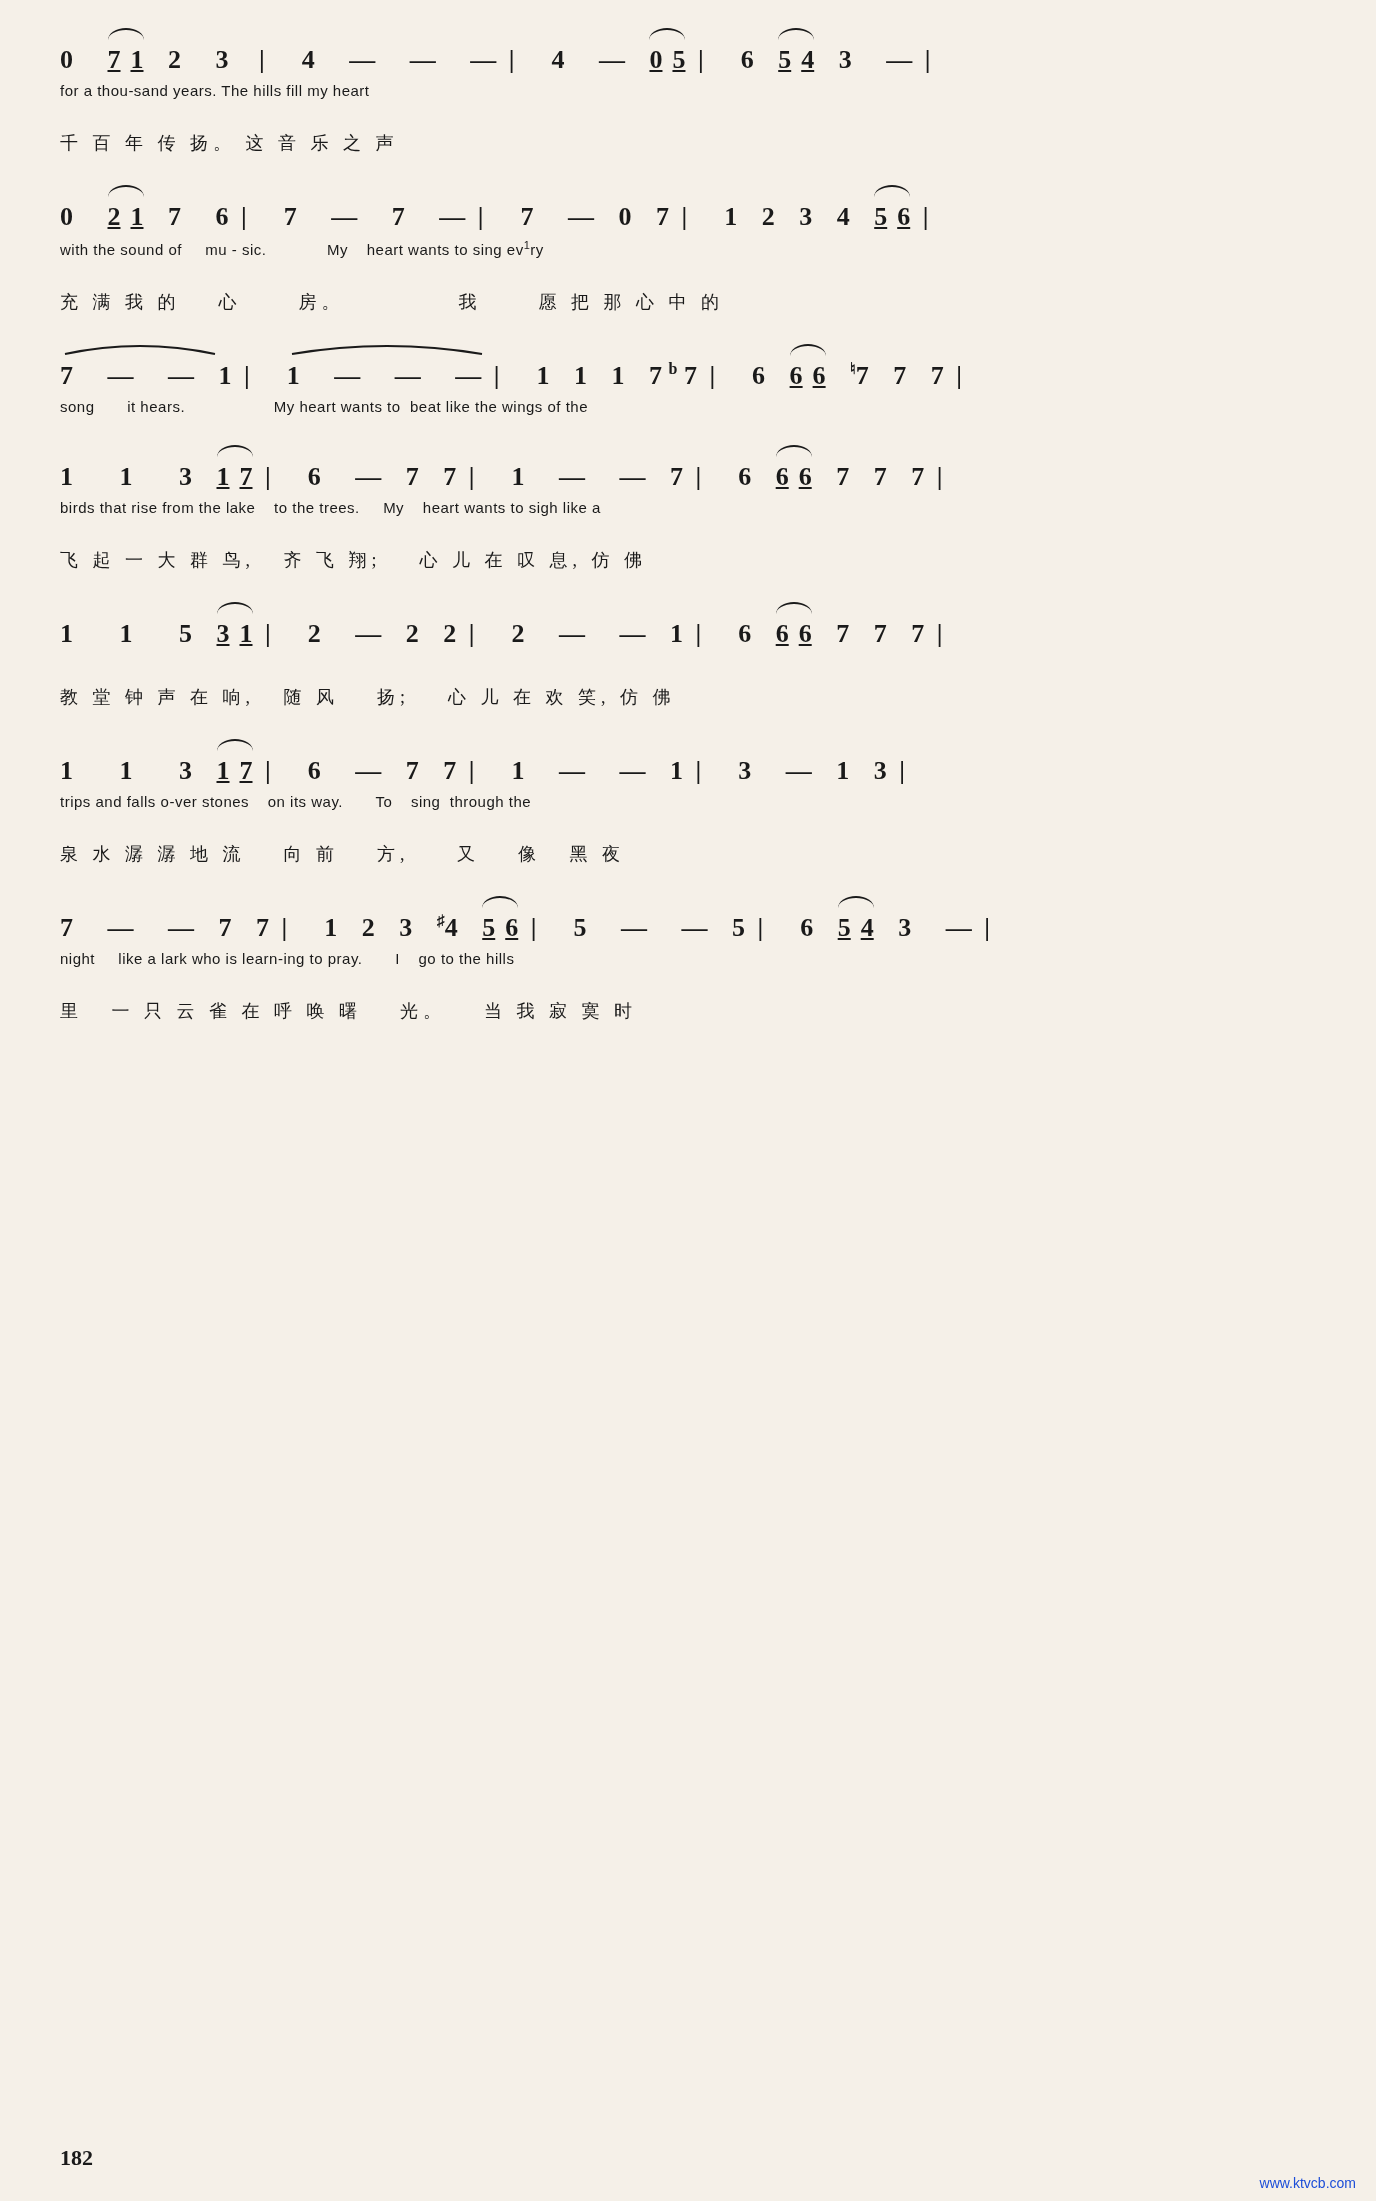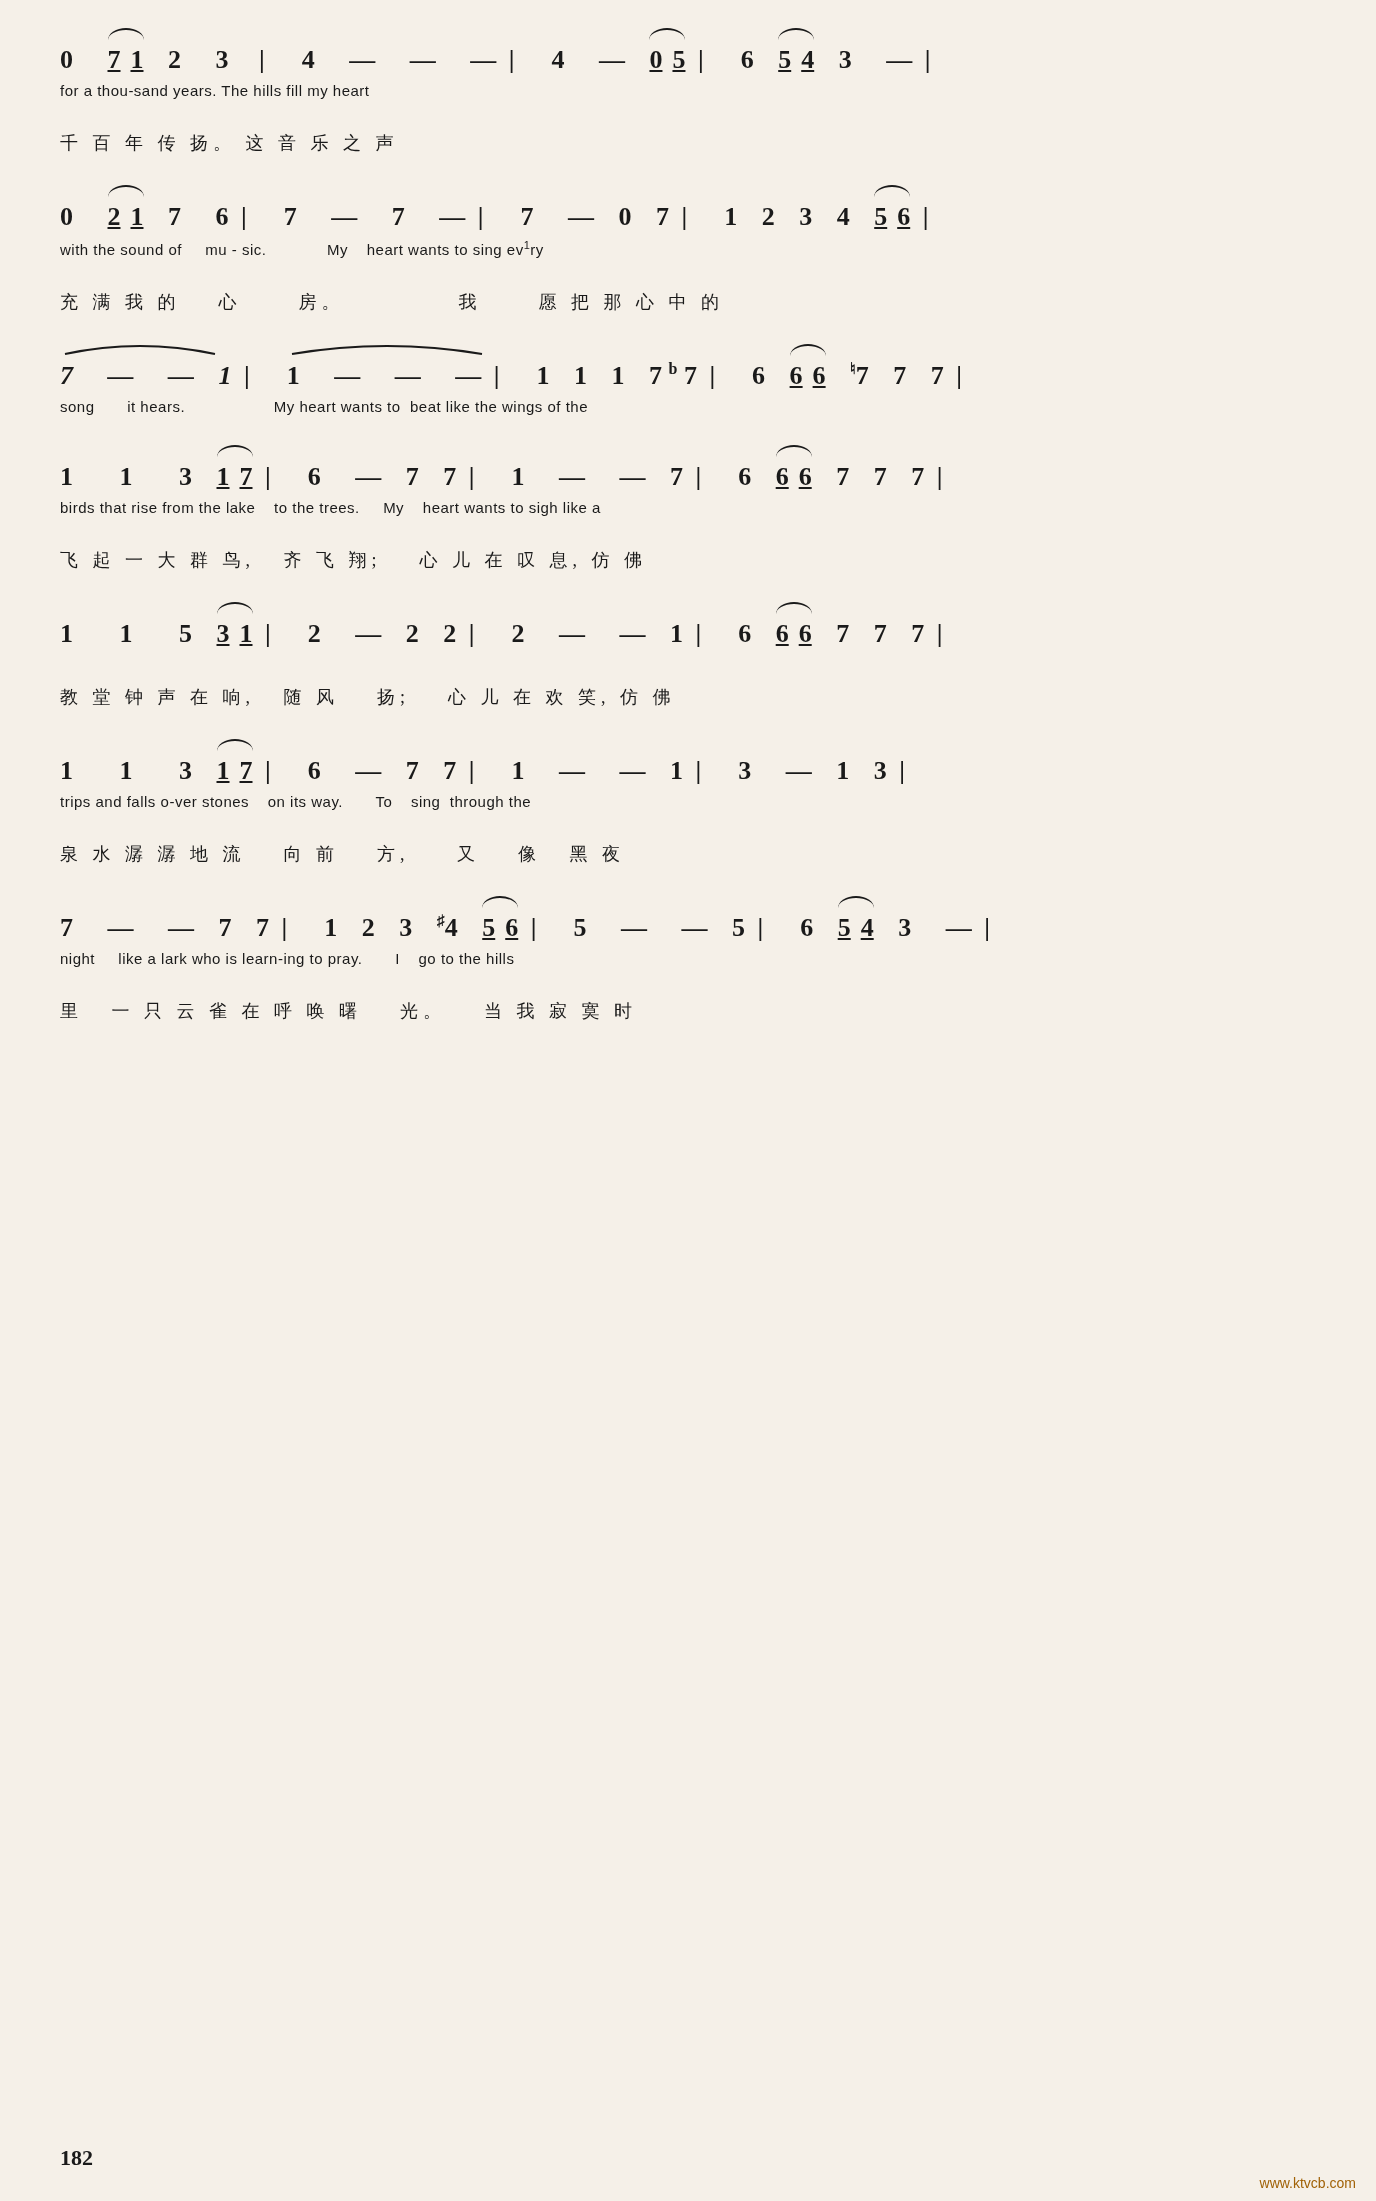--- a/index.html
+++ b/index.html
@@ -21,21 +21,21 @@
       bottom: 30px;
       left: 60px;
       font-size: 22px;
       font-weight: bold;
     }
     .watermark {
       position: absolute;
       bottom: 10px;
       right: 20px;
       font-size: 14px;
-      color: #a16207;
+      color: #1d4ed8;
       font-family: Arial, sans-serif;
     }
 
     
     .n { display: inline-block; font-weight: bold; font-size: 26px; font-family: 'Times New Roman', Times, serif; }
     .n.ul { text-decoration: underline; }
     .sp { display: inline-block; width: 18px; }
     .sp-sm { display: inline-block; width: 10px; }
     .sp-lg { display: inline-block; width: 28px; }
     .sp-xl { display: inline-block; width: 40px; }
@@ -165,21 +165,21 @@
       with  the  sound  of &nbsp;&nbsp;&nbsp; mu  -  sic. &nbsp;&nbsp;&nbsp;&nbsp;&nbsp;&nbsp;&nbsp;&nbsp;&nbsp;&nbsp;&nbsp; My &nbsp;&nbsp; heart wants to sing ev<sup style="font-size:11px">1</sup>ry
     </div>
     <div class="zh-lyrics">
       充   满   我   的 &nbsp;&nbsp; 心 &nbsp;&nbsp;&nbsp;&nbsp; 房。 &nbsp;&nbsp;&nbsp;&nbsp;&nbsp;&nbsp;&nbsp;&nbsp;&nbsp;&nbsp; 我 &nbsp;&nbsp;&nbsp;&nbsp; 愿   把  那  心  中  的
     </div>
   </div>
 
   <div class="section">
     <div class="notes-row-text" style="position:relative;">
       
-      <span style="position:relative;display:inline-block;font-style:italic;">
+      <span style="position:relative;display:inline-block;">
         <svg style="position:absolute;top:-20px;left:0;width:160px;height:20px;" viewBox="0 0 160 20">
             <path d="M5 18 Q80 2 155 18" stroke="#1a1a1a" stroke-width="2" fill="none"></path>
           </svg>
         <span class="n">7</span><span class="sp-lg"></span>
         <span class="n">—</span><span class="sp-lg"></span>
         <span class="n">—</span><span class="sp"></span>
         <span class="n">1</span>
       </span>
       <span class="bar">|</span>
       <span class="sp"></span>

